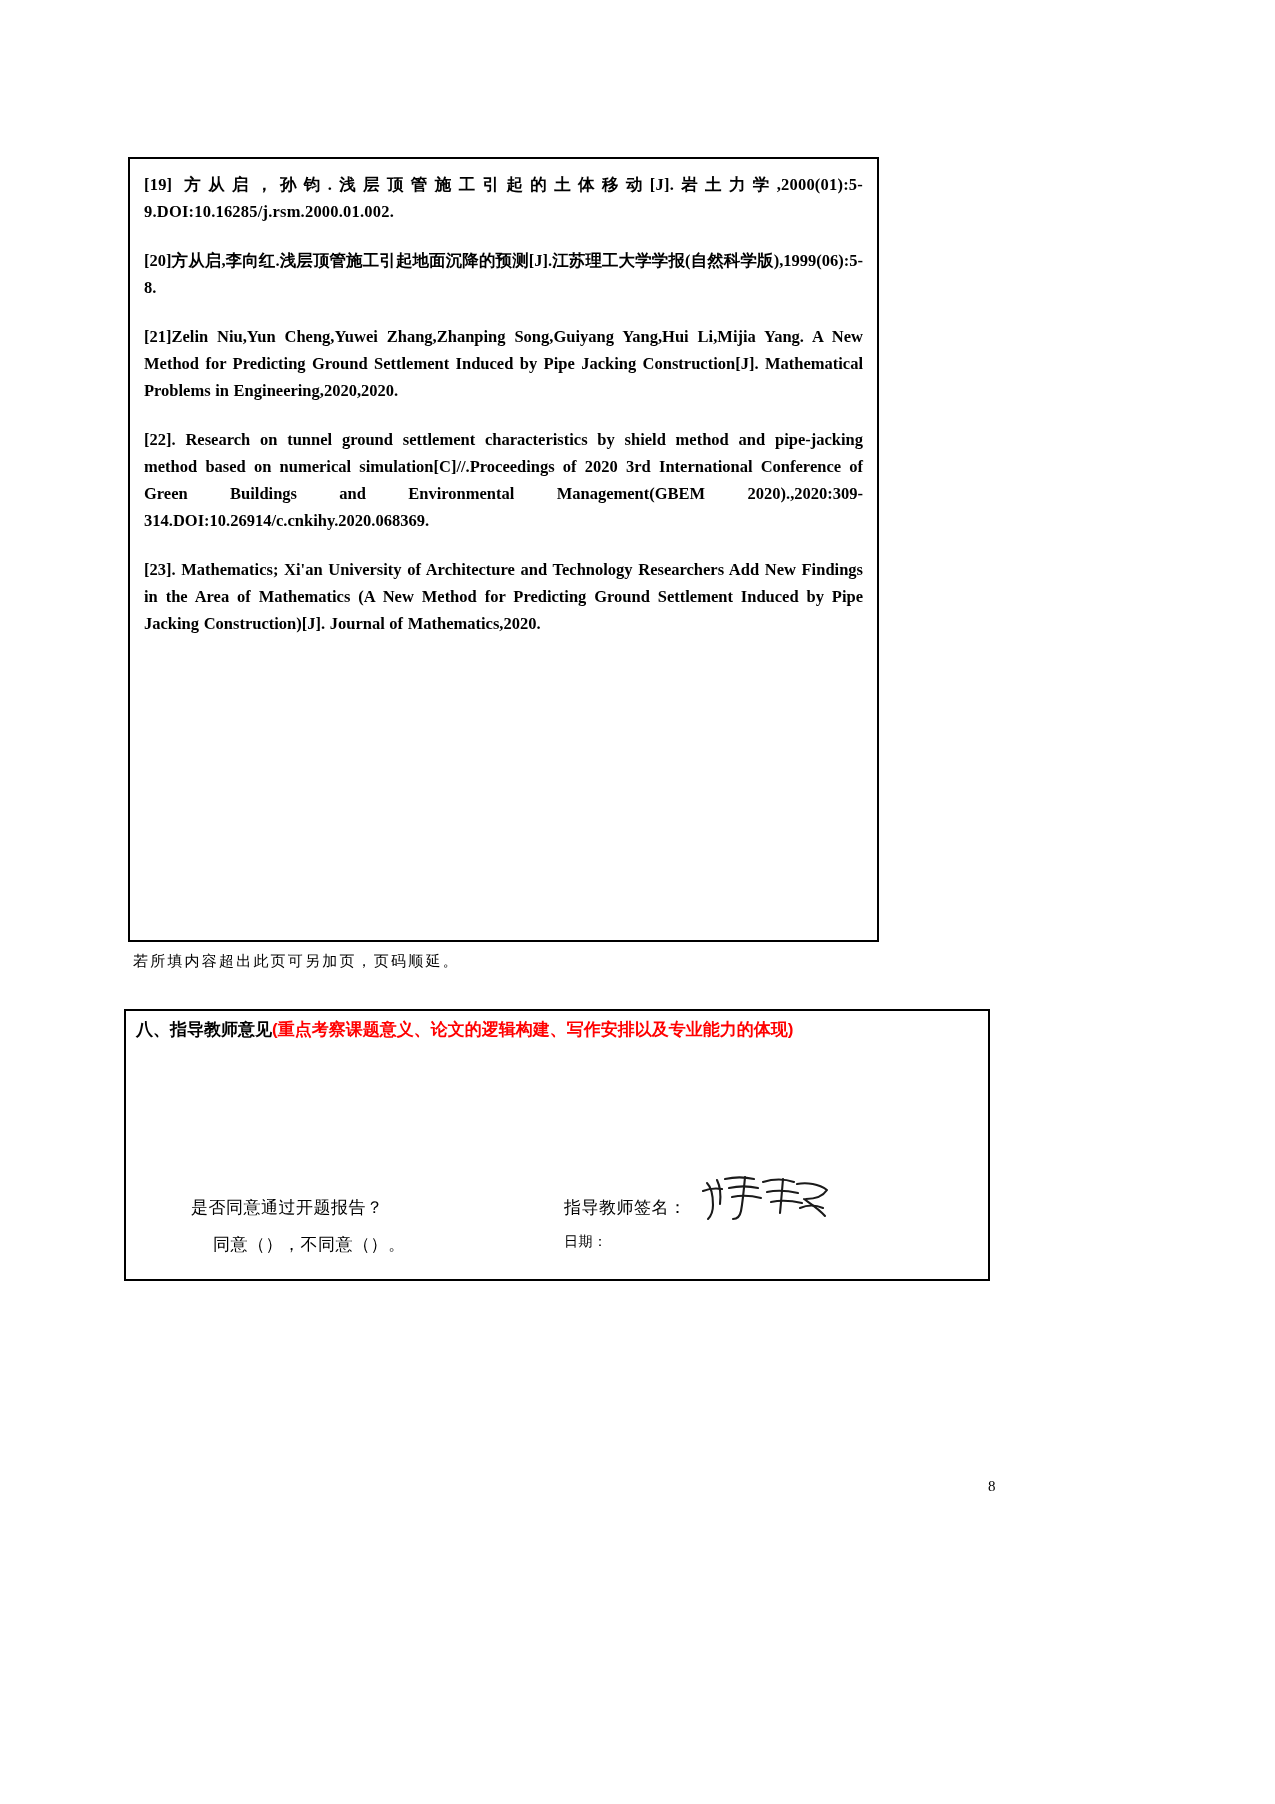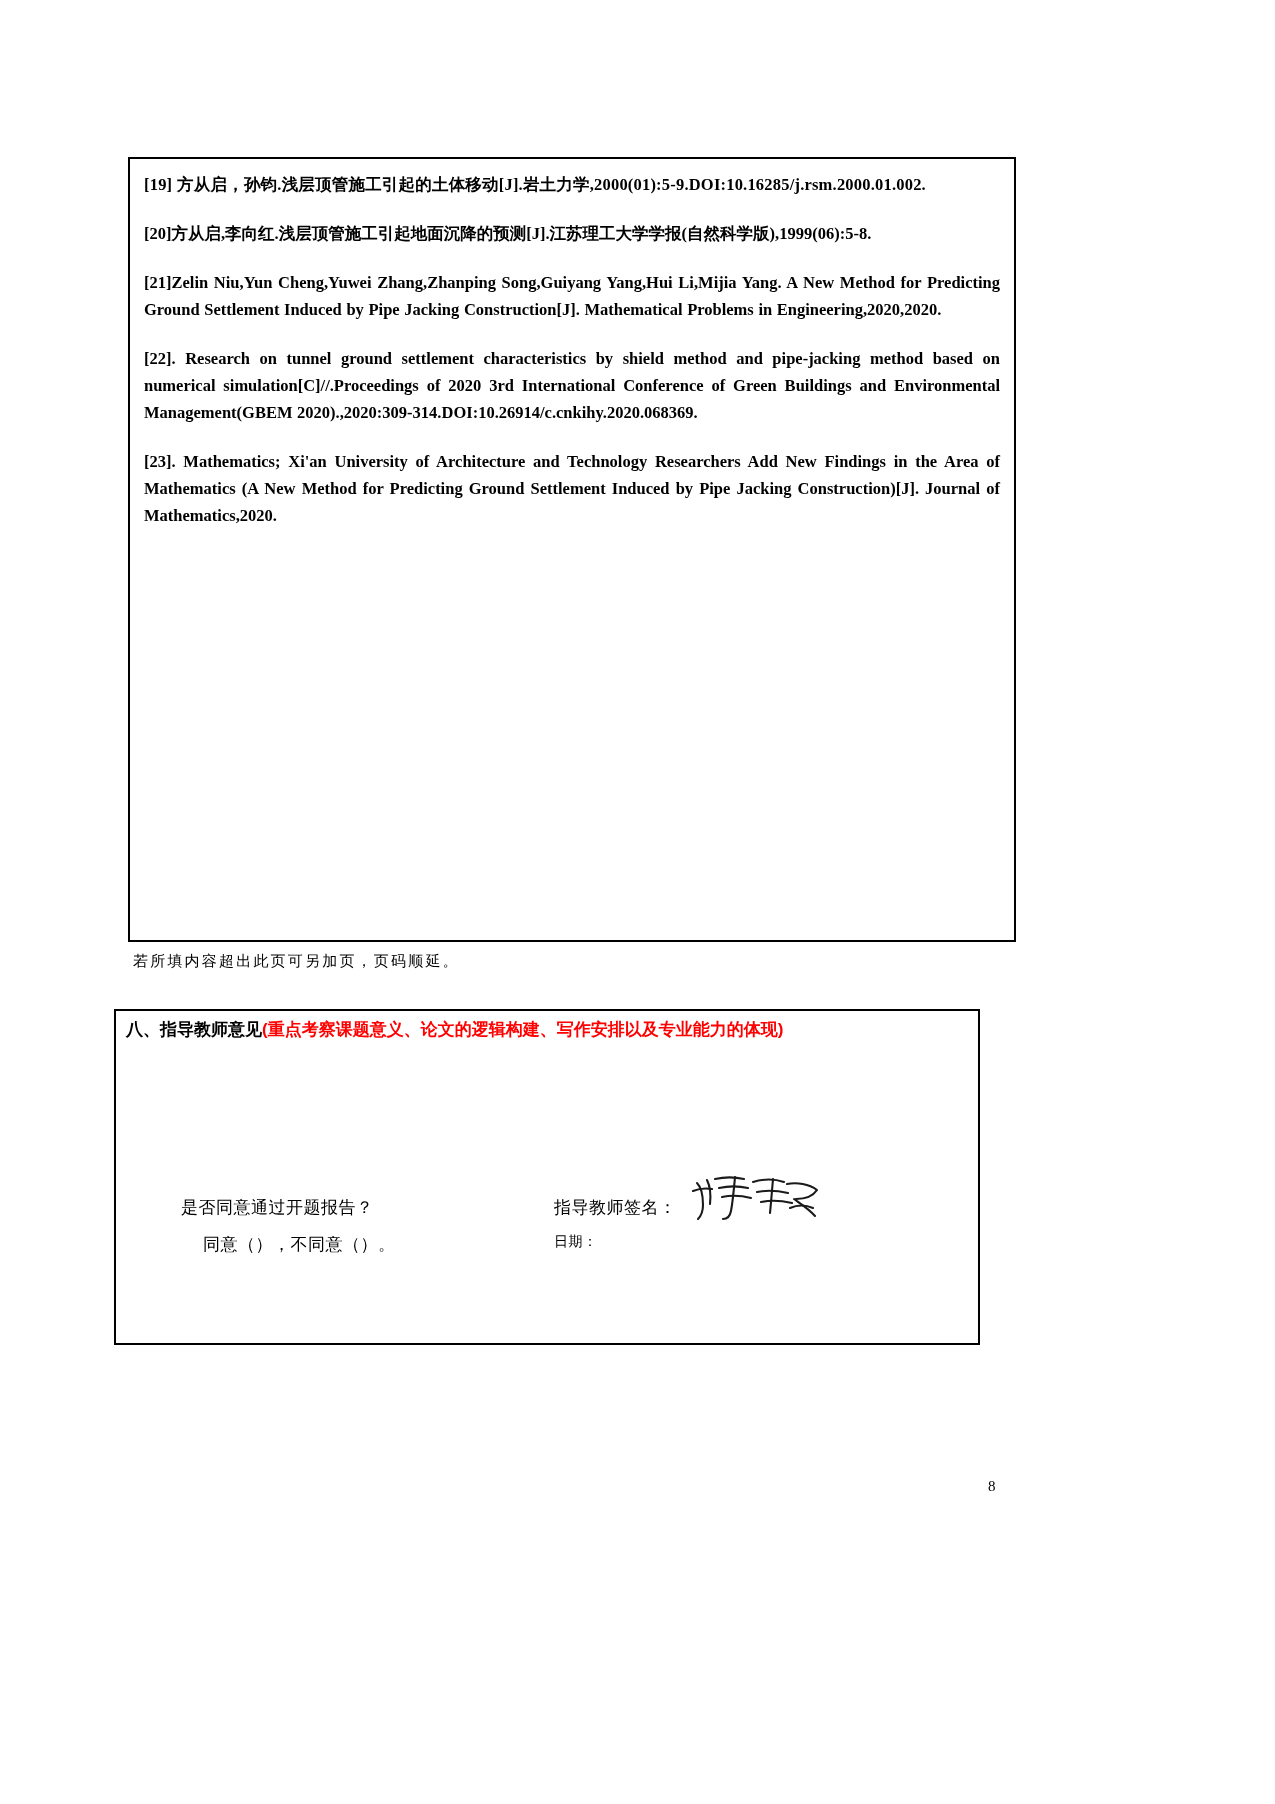--- a/index.html
+++ b/index.html
@@ -21,21 +21,21 @@
     left: 0; top: 0;
     width: 1275px;
     height: 1804px;
   }
 
   
   .ref-box {
     position: absolute;
     left: 128px;
     top: 157px;
-    width: 888px;
+    width: 751px;
     height: 785px;
     border: 2.5px solid #000;
     box-sizing: border-box;
     padding: 12px 14px 0 14px;
   }
 
   .ref-list {
     margin: 0;
     padding: 0;
   }
@@ -76,24 +76,24 @@
     font-family: Liberation Serif, serif;
     font-size: 15px;
     letter-spacing: 2.2px;
     color: #000;
     white-space: nowrap;
   }
 
   
   .opinion-box {
     position: absolute;
-    left: 114px;
+    left: 124px;
     top: 1009px;
     width: 866px;
-    height: 336px;
+    height: 272px;
     border: 2.5px solid #000;
     box-sizing: border-box;
   }
 
   .opinion-title {
     position: absolute;
     left: 10px;
     top: 7px;
     font-size: 17px;
     font-weight: bold;

